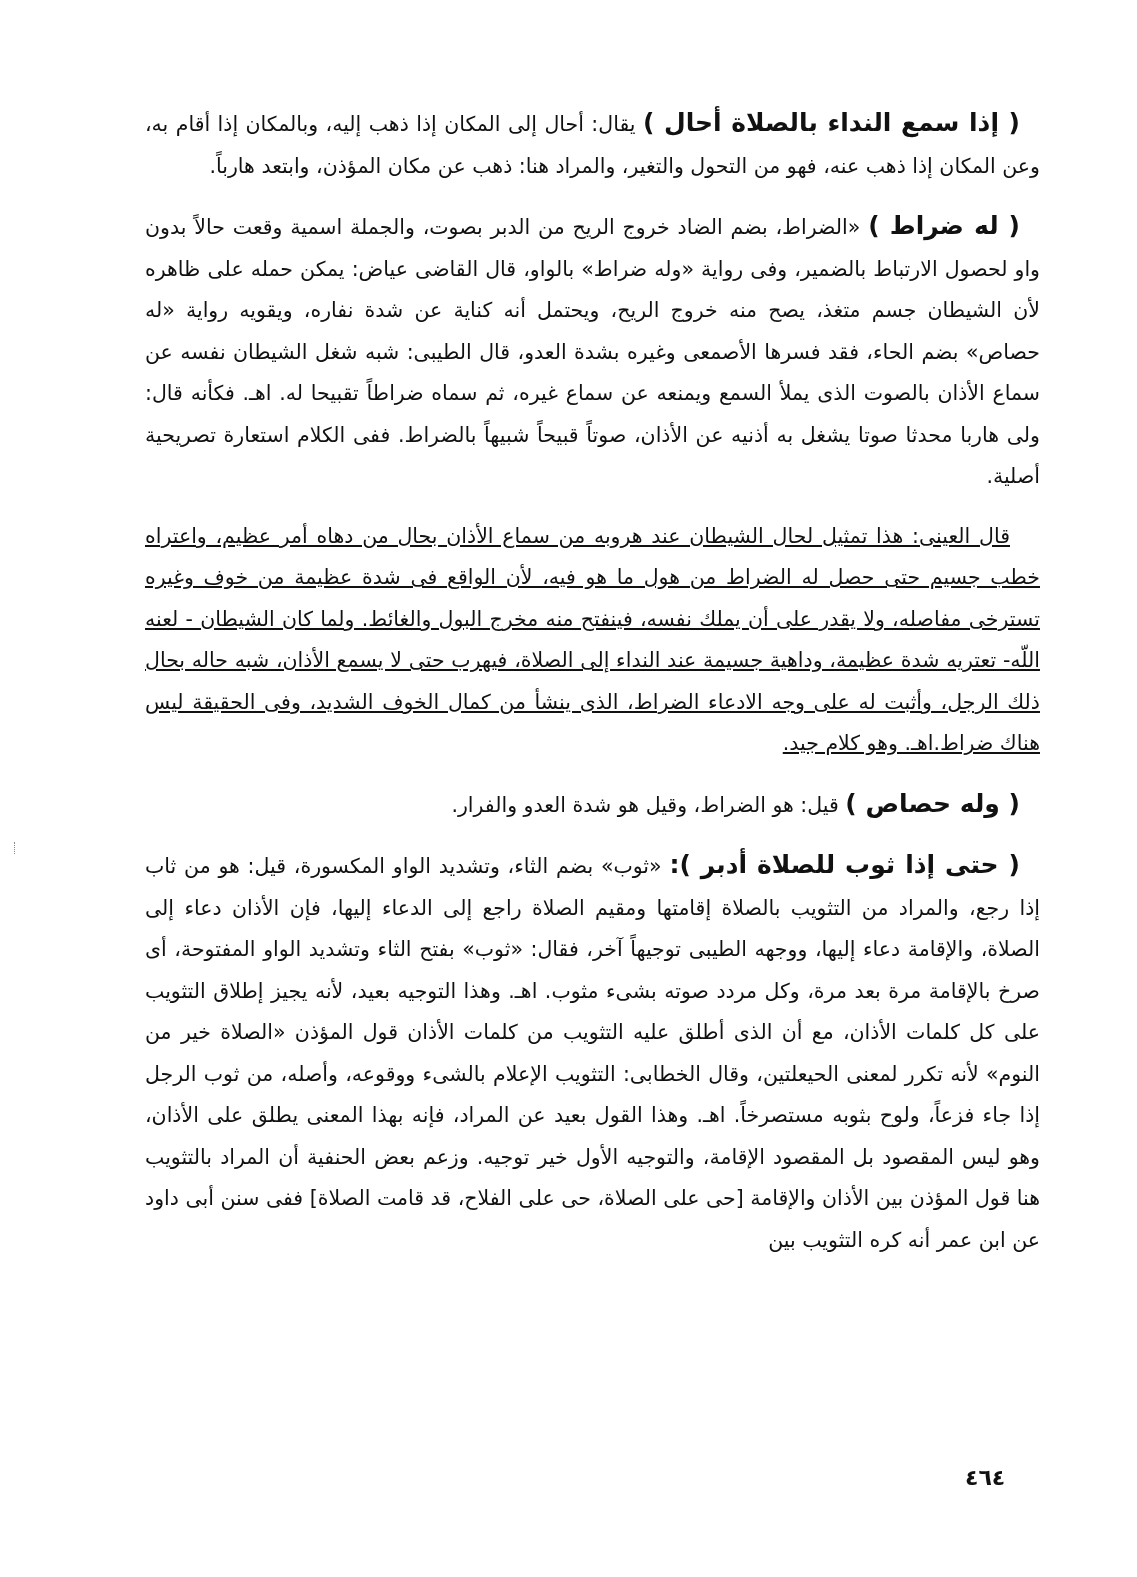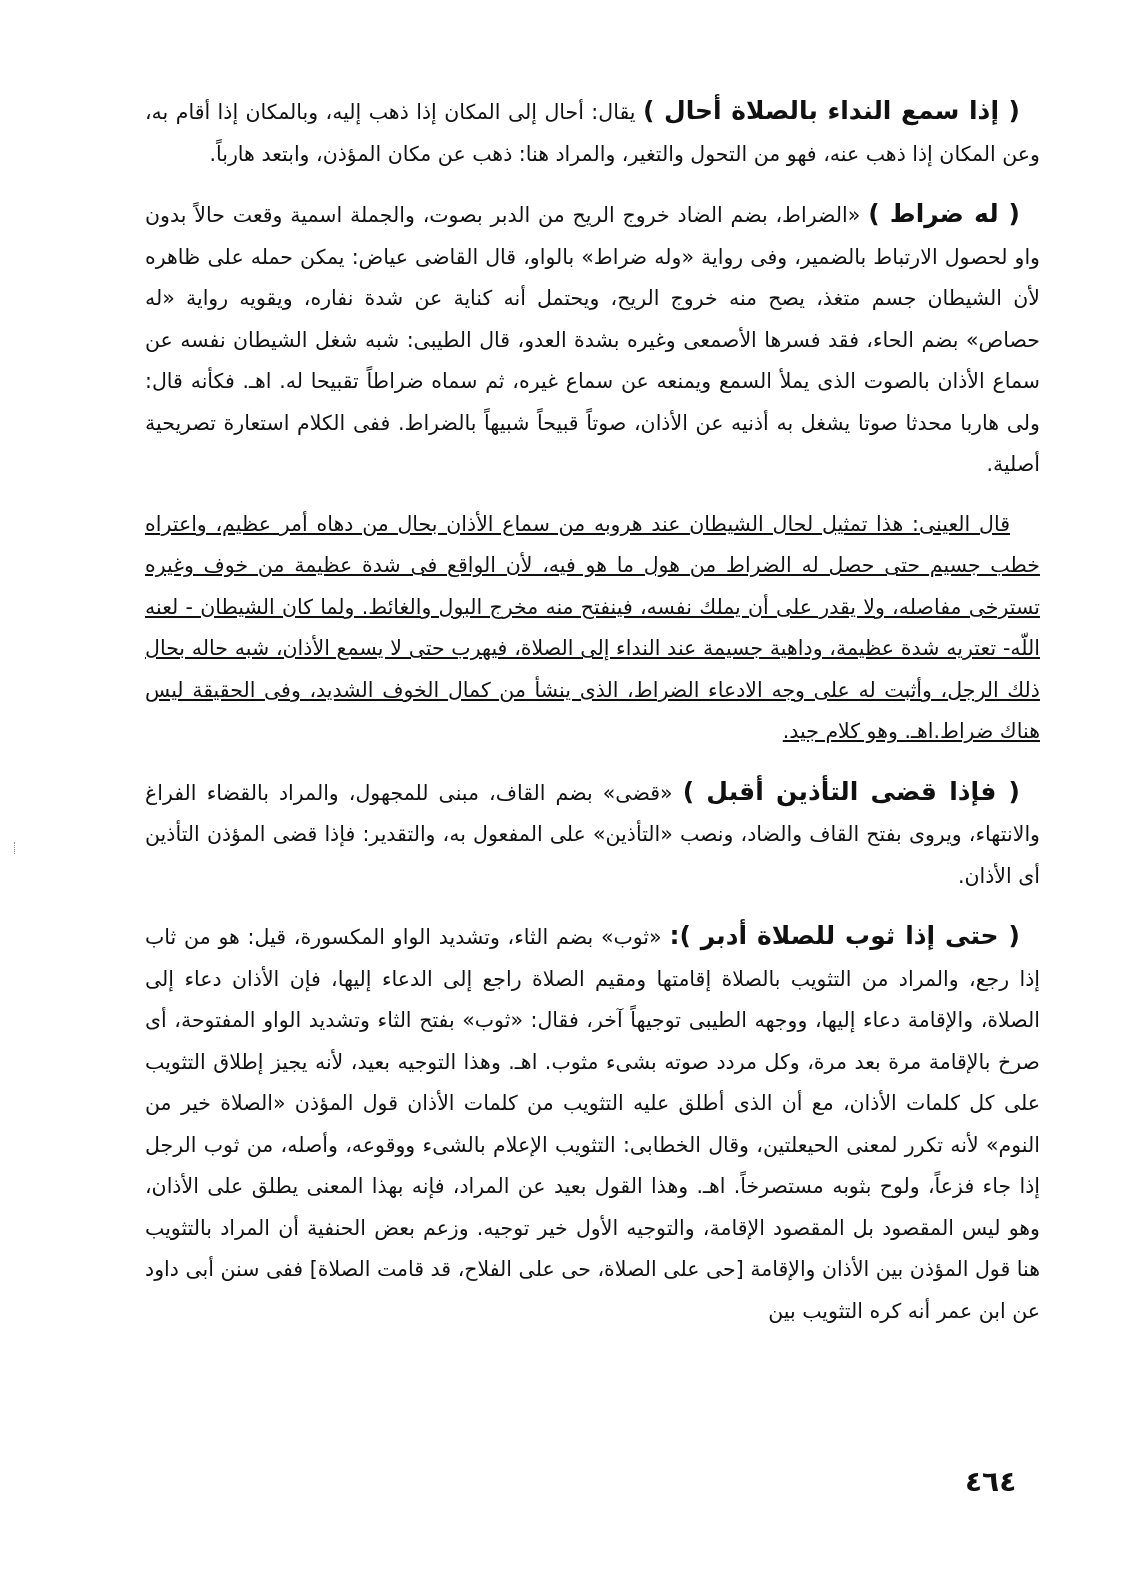--- a/index.html
+++ b/index.html
@@ -20,37 +20,37 @@
       left: 145px;
       top: 90px;
       width: 895px;
       direction: rtl;
       text-align: justify;
       text-align-last: right;
     }
     .para {
       font-size: 20.5px;
       line-height: 41.5px;
-      margin: 0 0 18px 0;
+      margin: 12px 0 18px 0;
       text-indent: 0;
     }
     .para.indent {
       text-indent: 30px;
       text-decoration: underline;
     }
     .lemma {
       font-weight: bold;
       font-size: 25px;
       padding-right: 20px;
     }
     .page-number {
       position: absolute;
       left: 965px;
       top: 1465px;
-      font-size: 28px;
+      font-size: 22px;
       font-weight: bold;
       direction: rtl;
       letter-spacing: 4px;
     }
     .speck {
       position: absolute;
       left: 14px;
       top: 842px;
       width: 6px;
       height: 12px;
@@ -60,20 +60,20 @@
 </head>
 <body>
 
 <div class="page">
   <p class="para"><span class="lemma">( إذا سمع النداء بالصلاة أحال )</span><span> يقال: أحال إلى المكان إذا ذهب إليه، وبالمكان إذا أقام به، وعن المكان إذا ذهب عنه، فهو من التحول والتغير، والمراد هنا: ذهب عن مكان المؤذن، وابتعد هارباً.</span></p>
 
   <p class="para"><span class="lemma">( له ضراط )</span><span> «الضراط، بضم الضاد خروج الريح من الدبر بصوت، والجملة اسمية وقعت حالاً بدون واو لحصول الارتباط بالضمير، وفى رواية «وله ضراط» بالواو، قال القاضى عياض: يمكن حمله على ظاهره لأن الشيطان جسم متغذ، يصح منه خروج الريح، ويحتمل أنه كناية عن شدة نفاره، ويقويه رواية «له حصاص» بضم الحاء، فقد فسرها الأصمعى وغيره بشدة العدو، قال الطيبى: شبه شغل الشيطان نفسه عن سماع الأذان بالصوت الذى يملأ السمع ويمنعه عن سماع غيره، ثم سماه ضراطاً تقبيحا له. اهـ. فكأنه قال: ولى هاربا محدثا صوتا يشغل به أذنيه عن الأذان، صوتاً قبيحاً شبيهاً بالضراط. ففى الكلام استعارة تصريحية أصلية.</span></p>
 
   <p class="para indent"><span>قال العينى: هذا تمثيل لحال الشيطان عند هروبه من سماع الأذان بحال من دهاه أمر عظيم، واعتراه خطب جسيم حتى حصل له الضراط من هول ما هو فيه، لأن الواقع فى شدة عظيمة من خوف وغيره تسترخى مفاصله، ولا يقدر على أن يملك نفسه، فينفتح منه مخرج البول والغائط. ولما كان الشيطان - لعنه اللّه- تعتريه شدة عظيمة، وداهية جسيمة عند النداء إلى الصلاة، فيهرب حتى لا يسمع الأذان، شبه حاله بحال ذلك الرجل، وأثبت له على وجه الادعاء الضراط، الذى ينشأ من كمال الخوف الشديد، وفى الحقيقة ليس هناك ضراط.اهـ. وهو كلام جيد.</span></p>
 
+  <p class="para"><span class="lemma">( وله حصاص )</span><span> قيل: هو الضراط، وقيل هو شدة العدو والفرار.</span></p>
 
-  <p class="para"><span class="lemma">( فإذا قضى التأذين أقبل )</span><span> «قضى» بضم القاف، مبنى للمجهول، والمراد بالقضاء الفراغ والانتهاء، ويروى بفتح القاف والضاد، ونصب «التأذين» على المفعول به، والتقدير: فإذا قضى المؤذن التأذين أى الأذان.</span></p>
 
   <p class="para"><span class="lemma">( حتى إذا ثوب للصلاة أدبر ):</span><span> «ثوب» بضم الثاء، وتشديد الواو المكسورة، قيل: هو من ثاب إذا رجع، والمراد من التثويب بالصلاة إقامتها ومقيم الصلاة راجع إلى الدعاء إليها، فإن الأذان دعاء إلى الصلاة، والإقامة دعاء إليها، ووجهه الطيبى توجيهاً آخر، فقال: «ثوب» بفتح الثاء وتشديد الواو المفتوحة، أى صرخ بالإقامة مرة بعد مرة، وكل مردد صوته بشىء مثوب. اهـ. وهذا التوجيه بعيد، لأنه يجيز إطلاق التثويب على كل كلمات الأذان، مع أن الذى أطلق عليه التثويب من كلمات الأذان قول المؤذن «الصلاة خير من النوم» لأنه تكرر لمعنى الحيعلتين، وقال الخطابى: التثويب الإعلام بالشىء ووقوعه، وأصله، من ثوب الرجل إذا جاء فزعاً، ولوح بثوبه مستصرخاً. اهـ. وهذا القول بعيد عن المراد، فإنه بهذا المعنى يطلق على الأذان، وهو ليس المقصود بل المقصود الإقامة، والتوجيه الأول خير توجيه. وزعم بعض الحنفية أن المراد بالتثويب هنا قول المؤذن بين الأذان والإقامة [حى على الصلاة، حى على الفلاح، قد قامت الصلاة] ففى سنن أبى داود عن ابن عمر أنه كره التثويب بين</span></p>
 </div>
 
 <div class="page-number">٤٦٤</div>
 <div class="speck"></div>
 
 </body></html>

